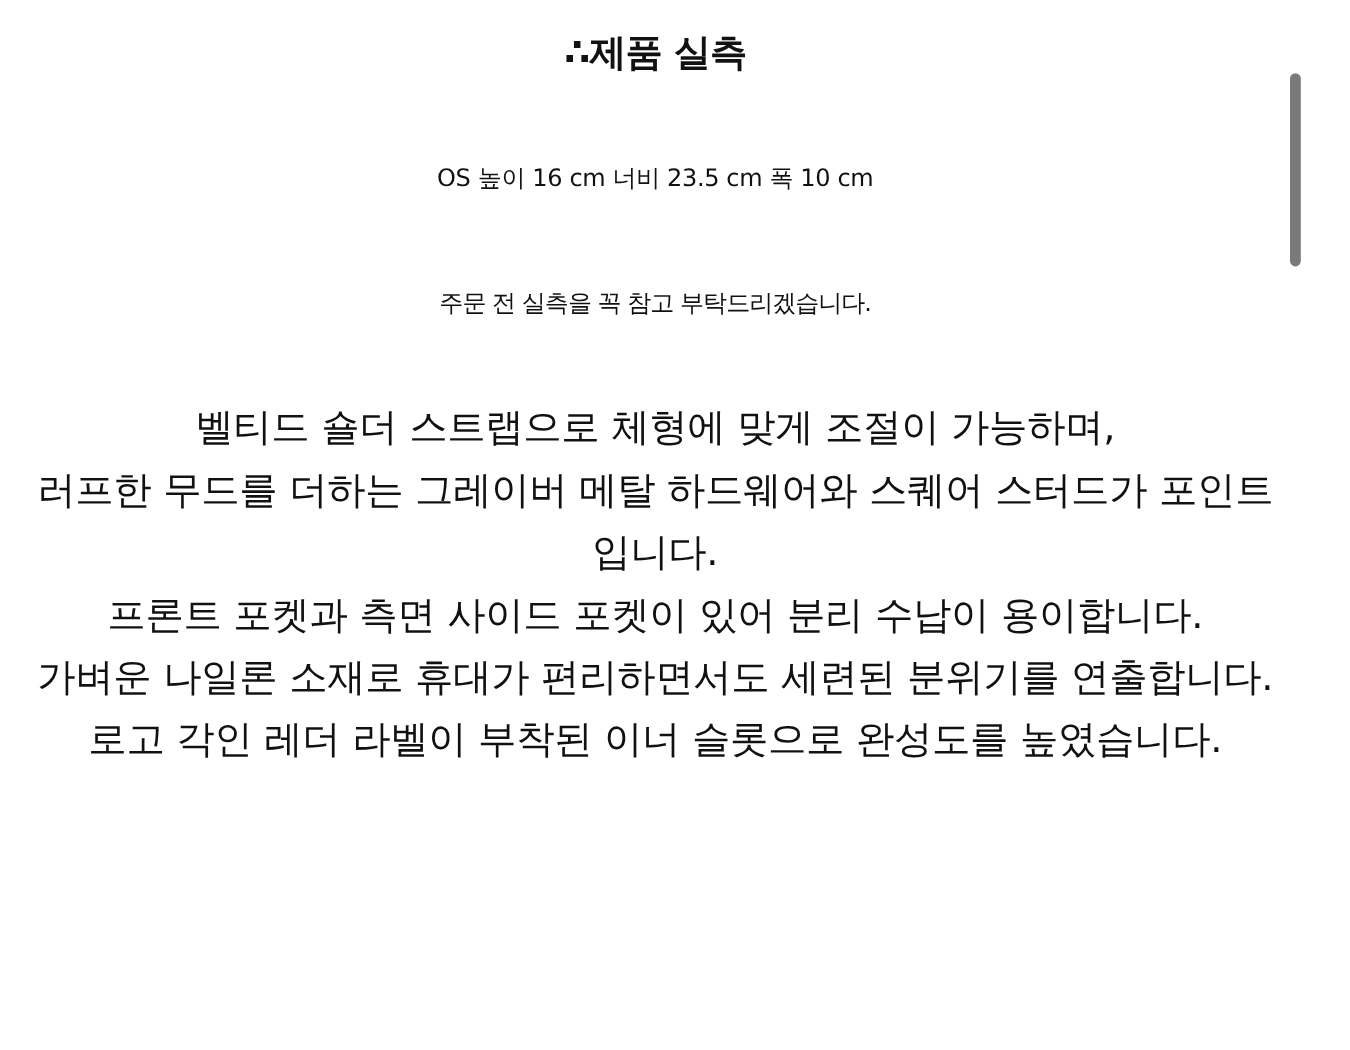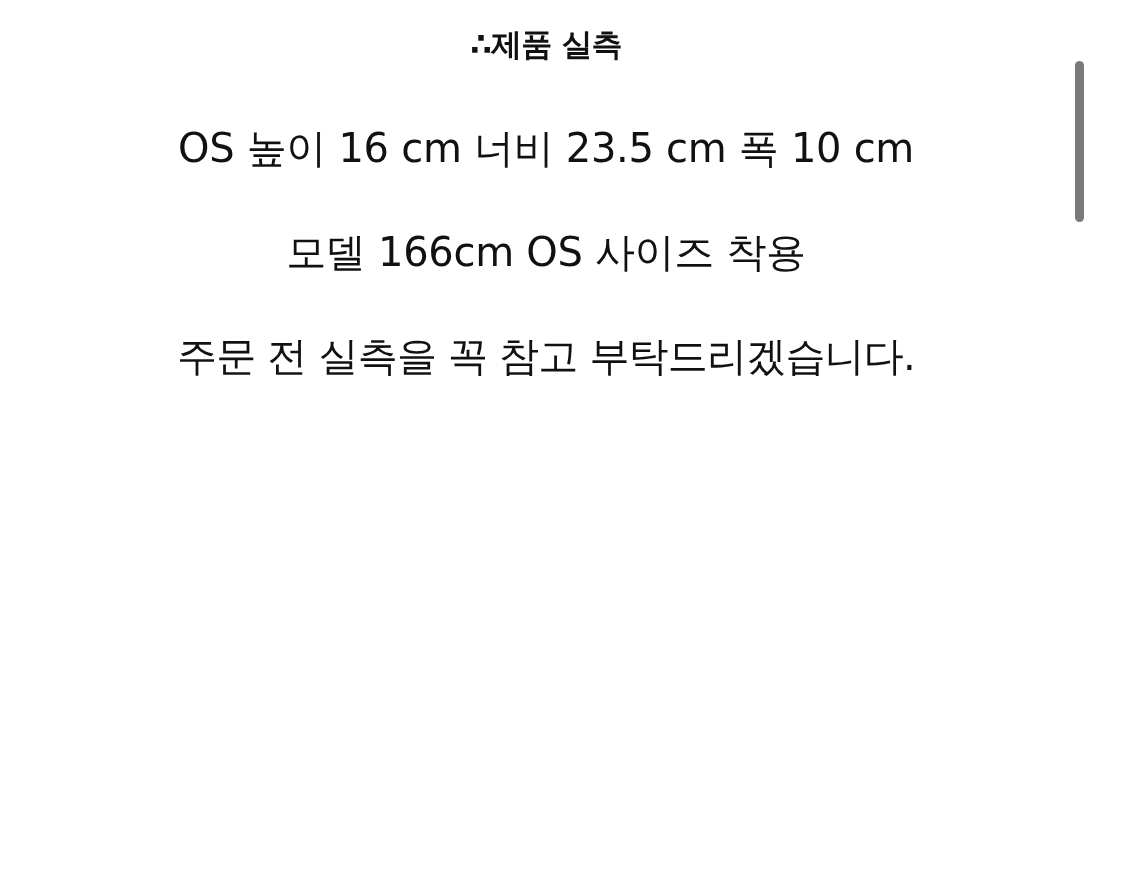--- a/index.html
+++ b/index.html
@@ -14,21 +14,21 @@
     background: #ffffff;
     overflow: hidden;
     font-family: "DejaVu Sans", "Liberation Sans", sans-serif;
     color: #111111;
   }
   .content {
     padding: 18px 16px 0 16px;
     text-align: center;
   }
   .block {
-    font-size: 40px;
+    font-size: 20px;
     line-height: 52px;
     margin: 0 0 52px 0;
     font-weight: 400;
     letter-spacing: -0.3px;
   }
   .section-title {
     font-size: 31px;
     font-weight: 700;
     letter-spacing: -0.8px;
   }
@@ -55,23 +55,29 @@
 <body>
 
 <div class="page">
 
   <div class="content">
 
     <div class="block section-title">∴제품 실측</div>
 
     <div class="block">OS 높이 16 cm 너비 23.5 cm 폭 10 cm</div>
 
-    <div class="block">모델 166cm OS 사이즈 착용</div>
 
     <div class="block notice">주문 전 실측을 꼭 참고 부탁드리겠습니다.</div>
 
 
+    <div class="description">
+      <div class="desc-line">벨티드 숄더 스트랩으로 체형에 맞게 조절이 가능하며,</div>
+      <div class="desc-line">러프한 무드를 더하는 그레이버 메탈 하드웨어와 스퀘어 스터드가 포인트입니다.</div>
+      <div class="desc-line">프론트 포켓과 측면 사이드 포켓이 있어 분리 수납이 용이합니다.</div>
+      <div class="desc-line">가벼운 나일론 소재로 휴대가 편리하면서도 세련된 분위기를 연출합니다.</div>
+      <div class="desc-line">로고 각인 레더 라벨이 부착된 이너 슬롯으로 완성도를 높였습니다.</div>
+    </div>
 
   </div>
 
   <div class="scroll-thumb"></div>
 
 </div>
 
 </body></html>

